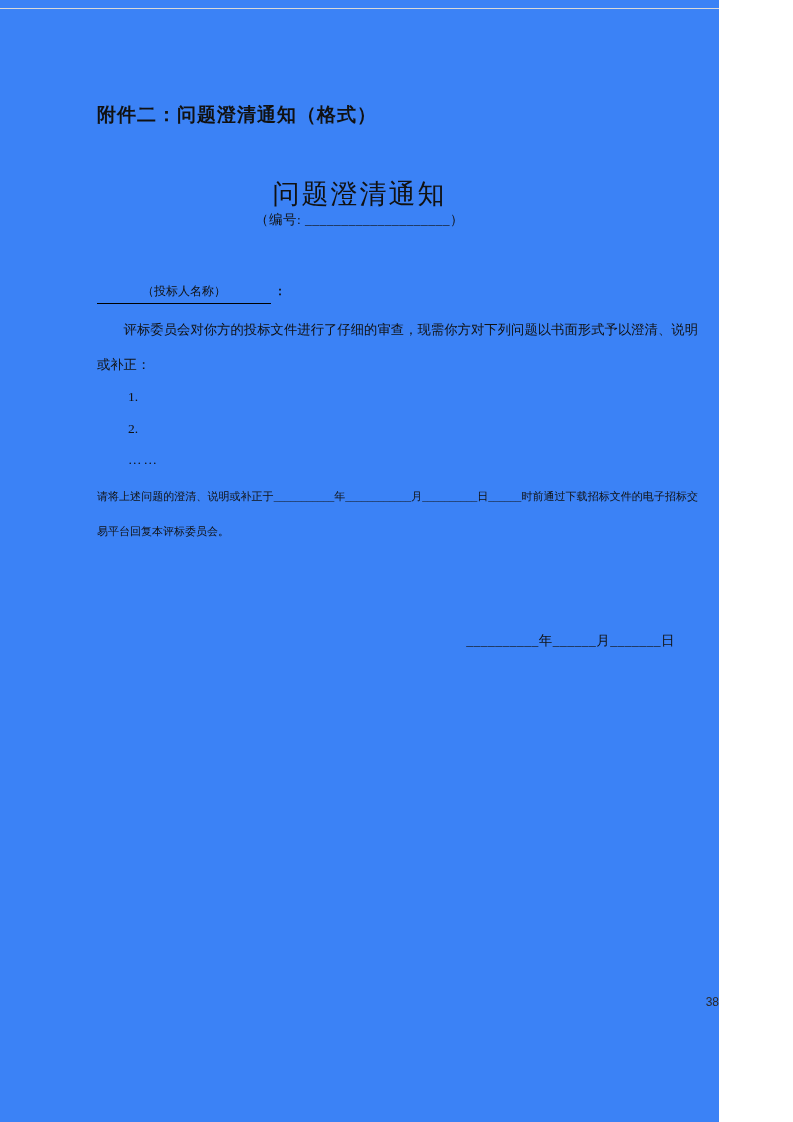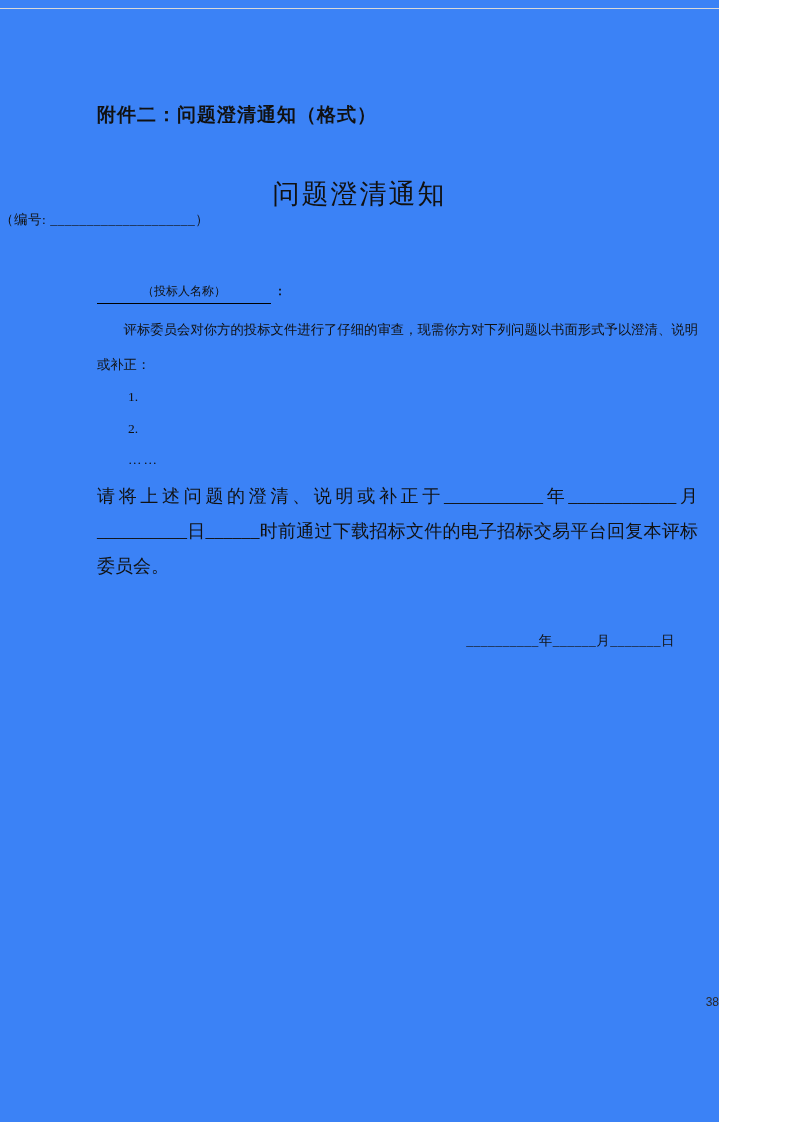--- a/index.html
+++ b/index.html
@@ -44,21 +44,21 @@
     font-weight: normal;
     font-size: 27px;
     letter-spacing: 2px;
     margin-top: 11px;
   }
   .number-line {
     position: absolute;
     left: 0;
     width: 100%;
     top: 211px;
-    text-align: left;
+    text-align: center;
     font-size: 13.5px;
     letter-spacing: 0.5px;
   }
   .bidder-line {
     position: absolute;
     left: 97px;
     top: 283px;
     font-size: 12px;
   }
   .bidder-label {
@@ -86,21 +86,21 @@
     font-size: 13.5px;
   }
   .item-1 { top: 389px; }
   .item-2 { top: 421px; }
   .item-ellipsis { top: 452px; letter-spacing: 2px; }
   .deadline-paragraph {
     position: absolute;
     left: 97px;
     top: 479px;
     width: 601px;
-    font-size: 18px;
+    font-size: 11px;
     line-height: 35px;
     text-align: justify;
   }
   .signature-line {
     position: absolute;
     left: 97px;
     top: 595px;
     width: 601px;
     text-align: right;
     font-size: 13.5px;

